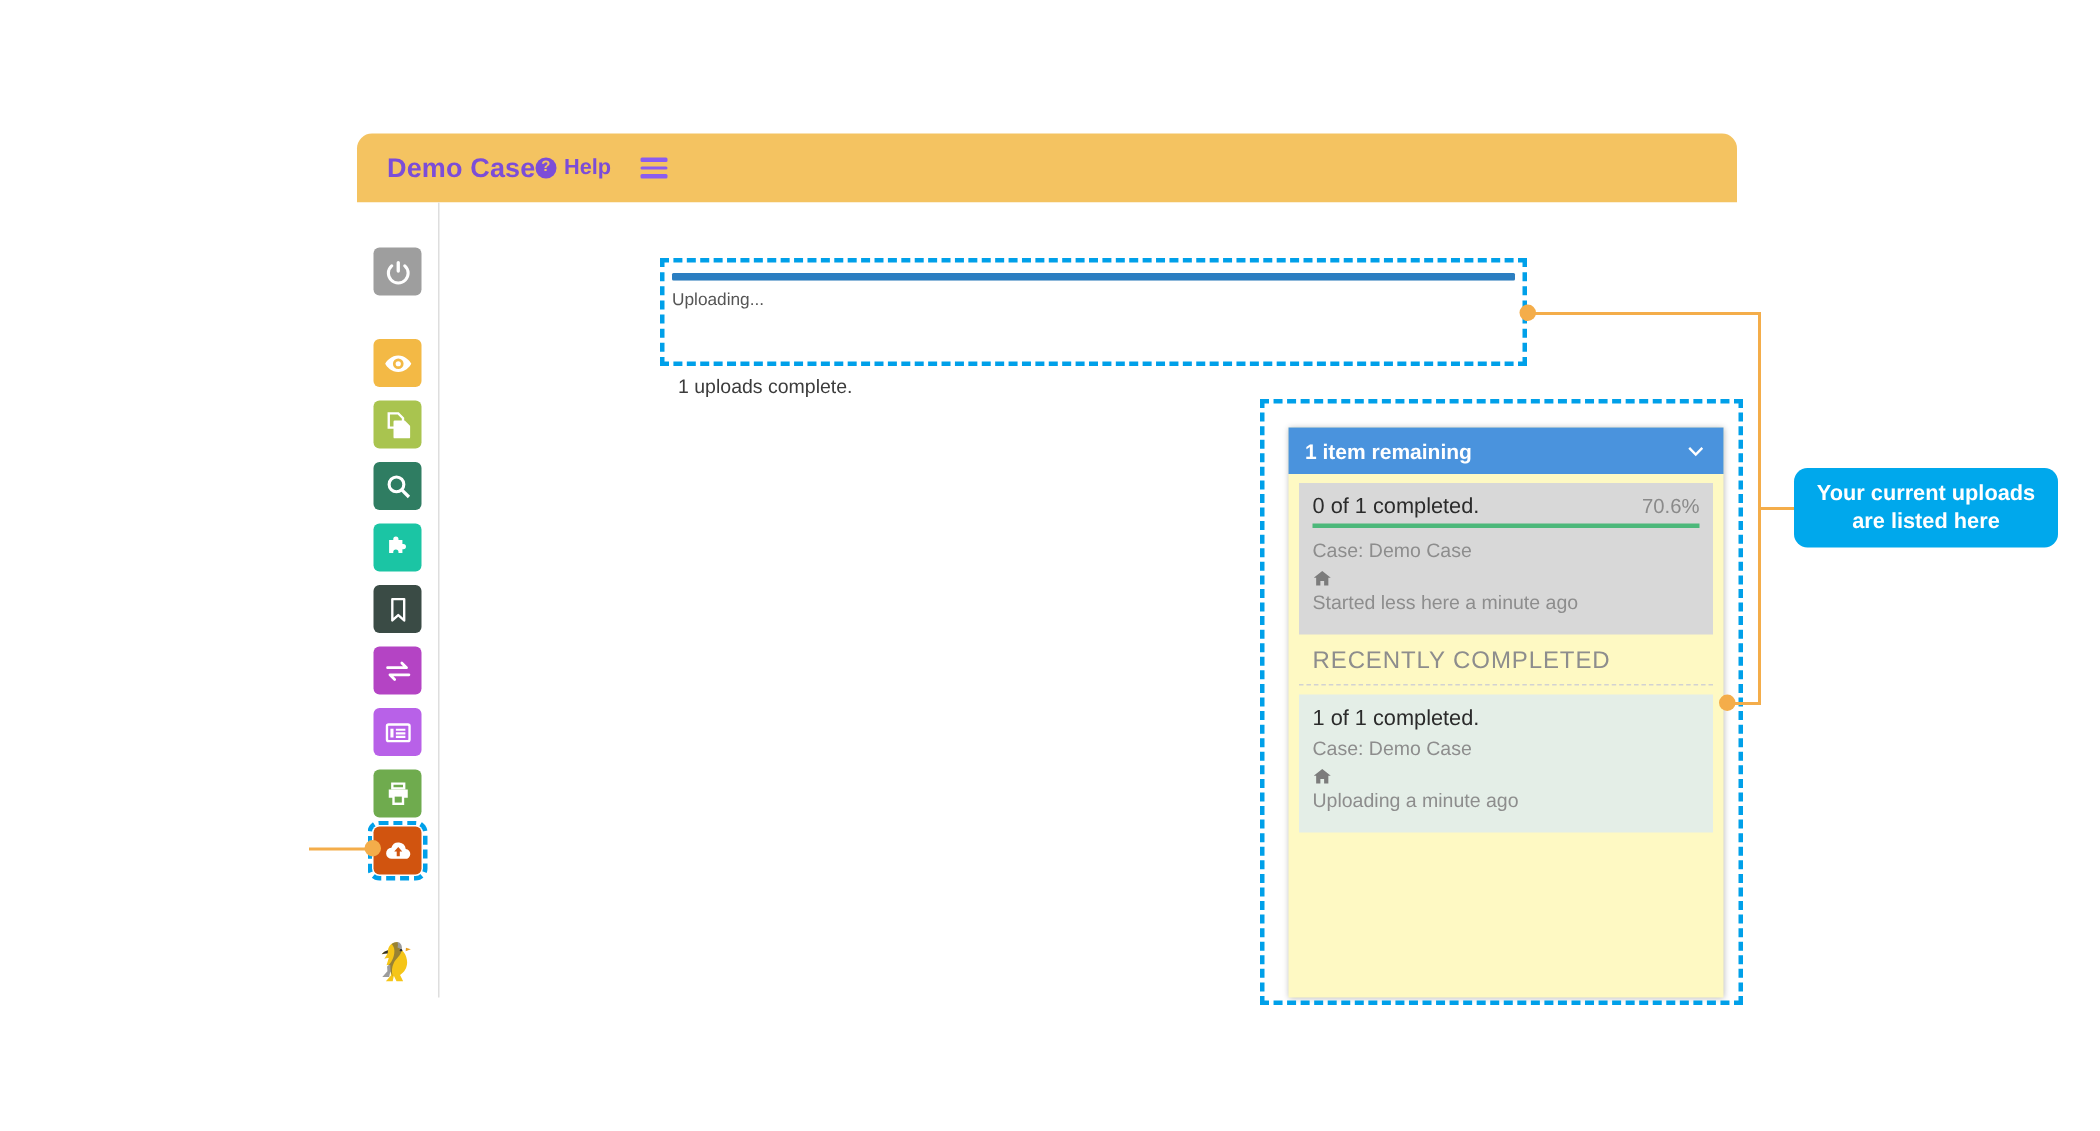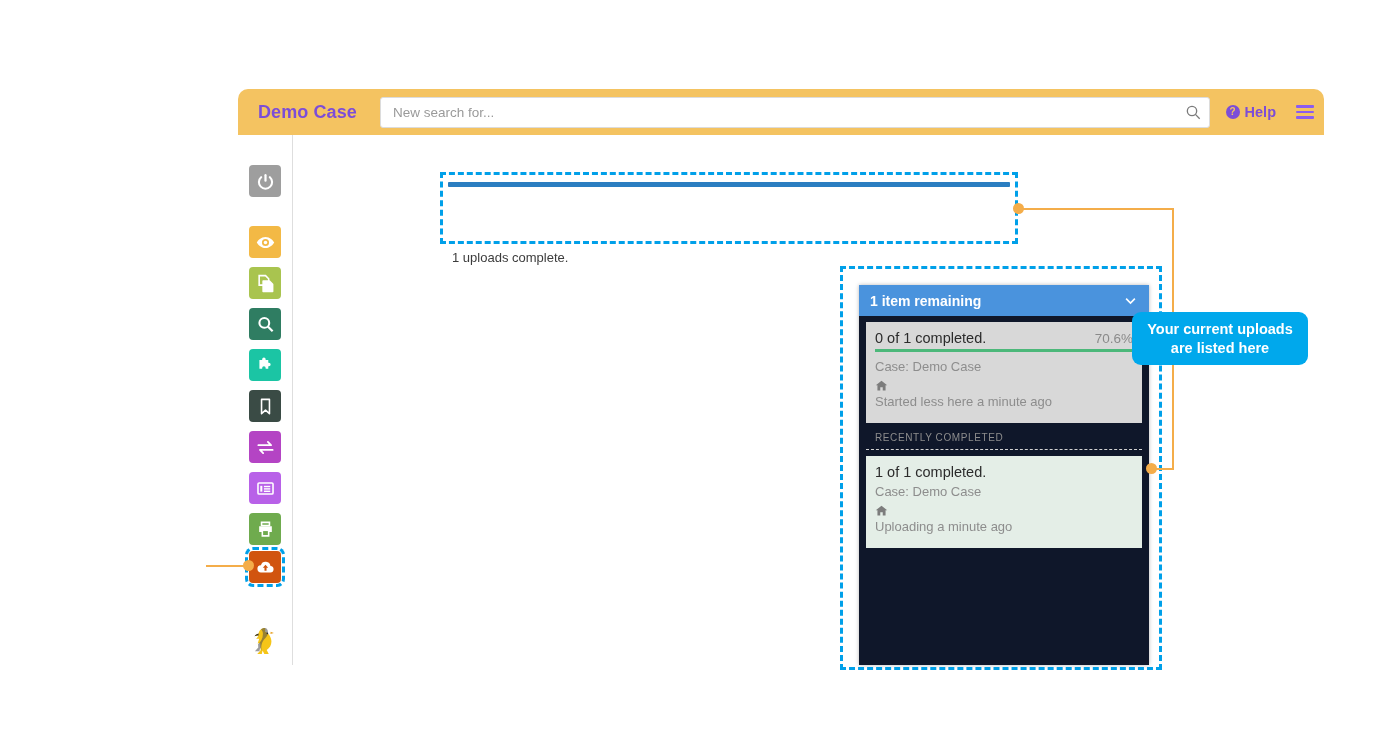--- a/index.html
+++ b/index.html
@@ -8,25 +8,25 @@
     width: 1400px; height: 754px;
     background: #ffffff;
     font-family: "Liberation Sans", sans-serif;
     overflow: hidden;
   }
   #root { position: relative; width: 1400px; height: 754px; }
 
   
   .app-header {
     position: absolute; left: 238px; top: 89px;
-    width: 1086px; height: 46px;
+    width: 920px; height: 46px;
     background: #f4c361;
     border-radius: 10px 10px 0 0;
     display: flex; align-items: center;
-    padding: 0 10px 0 20px;
+    padding: 0 20px 0 20px;
   }
   .brand {
     color: #7c4dd8; font-size: 18px; font-weight: bold;
     letter-spacing: .1px; white-space: nowrap;
   }
   .search-wrap {
     position: relative; flex: 1 1 auto;
     margin-left: 23px; margin-right: 16px;
   }
   .search-input {
@@ -100,21 +100,21 @@
   
   .dash-box {
     position: absolute; border: 3px dashed #00a0e9;
     pointer-events: none;
   }
 
   
   .queue {
     position: absolute; left: 859px; top: 285px;
     width: 290px; height: 380px;
-    background: #0f172a;
+    background: #fef9c3;
     box-shadow: 0 0 4px rgba(0,0,0,.28);
   }
   .queue-header {
     height: 31px; background: #4a93dd;
     display: flex; align-items: center; justify-content: space-between;
     padding: 0 11px; cursor: pointer;
   }
   .queue-title { color: #fff; font-size: 14px; font-weight: bold; }
   .chev { width: 15px; height: 15px; stroke: #fff; stroke-width: 2.6; fill: none; }
   .queue-body { padding: 6px 7px 0 7px; }
@@ -123,21 +123,21 @@
   .q-item.done { background: #e4eee7; }
   .q-row1 {
     display: flex; align-items: baseline; justify-content: space-between;
   }
   .q-main { font-size: 14.5px; color: #2b2b2b; }
   .q-pct { font-size: 13.5px; color: #8a8a8a; }
   .q-bar { height: 2.5px; background: #4cb87a; margin: 3px 0 5px 0; }
   .q-sub { font-size: 13px; color: #8d8d8d; line-height: 1.55; }
   .home-ico { width: 13px; height: 13px; fill: #7c7c7c; display: block; margin: 2px 0 0 0; }
   .q-section {
-    font-size: 10px; color: #8d8d8d; letter-spacing: .6px;
+    font-size: 16px; color: #8d8d8d; letter-spacing: .6px;
     padding: 9px 9px 6px 9px;
     border-bottom: 1px dashed #d2d2d2;
   }
 
   
   .callout {
     position: absolute; background: #00a8ec; color: #fff;
     border-radius: 9px; font-size: 14.5px; font-weight: bold;
     display: flex; align-items: center; justify-content: center;
     text-align: center; line-height: 1.3; padding: 8px 14px;
@@ -151,27 +151,20 @@
   }
 </style>
 </head>
 <body>
 
 <div id="root">
 
   <div class="app-header">
     <div class="brand">Demo Case</div>
 
-    <div class="search-wrap">
-      <input class="search-input" type="text" placeholder="New search for..." style="">
-      <svg class="search-icon" viewBox="0 0 24 24">
-        <circle cx="10.5" cy="10.5" r="7" fill="none" stroke="currentColor" stroke-width="2"></circle>
-        <line x1="15.6" y1="15.6" x2="22" y2="22" stroke="currentColor" stroke-width="2"></line>
-      </svg>
-    </div>
 
     <div class="help-btn">
       <div class="help-glyph">?</div>
       <span>Help</span>
     </div>
 
     <div class="menu-btn">
       <span></span>
         <span></span>
         <span></span>
@@ -258,20 +251,21 @@
         <path d="M11.4 11.6c-2.4.6-4.4 2-5.6 3.6 2-.8 3.8-1 5.3-.7z" fill="#2f2f2f"></path>
         <circle cx="23.2" cy="11.4" r="1.1" fill="#2b2b2b"></circle>
         <path d="M27.4 12.3l4.6-1.6-4.4-1.5z" fill="#e8a020"></path>
       </svg>
     </div>
 
     <div class="upload-panel" style="left:210px;top:47px;width:562px">
       <div class="file-bar">
         <div class="file-bar-fill"></div>
       </div>
+      <div class="file-status">Uploading...</div>
     </div>
 
     <div class="uploads-complete" style="left:214px;top:115px">1 uploads complete.</div>
   </div>
 
   <div class="queue">
     <div class="queue-header">
       <span class="queue-title">1 item remaining</span>
       <svg class="chev" viewBox="0 0 24 24">
         <polyline points="5,9 12,16 19,9"></polyline>
@@ -315,18 +309,18 @@
   <div class="conn conn-v" style="left:1172px;top:208px;height:262px"></div>
   <div class="conn conn-h" style="left:1152px;top:468px;width:22px"></div>
   <div class="conn conn-h" style="left:1172px;top:338px;width:26px"></div>
   <div class="dot" style="left:1013px;top:203px"></div>
   <div class="dot" style="left:1146px;top:463px"></div>
 
   <div class="conn conn-h" style="left:206px;top:565px;width:46px"></div>
   <div class="dot" style="left:243px;top:560px"></div>
 
 
-  <div class="callout" style="left:1132px;top:312px;width:176px;height:53px;flex-direction:column">
+  <div class="callout" style="left:1196px;top:312px;width:176px;height:53px;flex-direction:column">
     <span>Your current uploads</span>
     <span>are listed here</span>
   </div>
 
 </div>
 
 </body></html>

